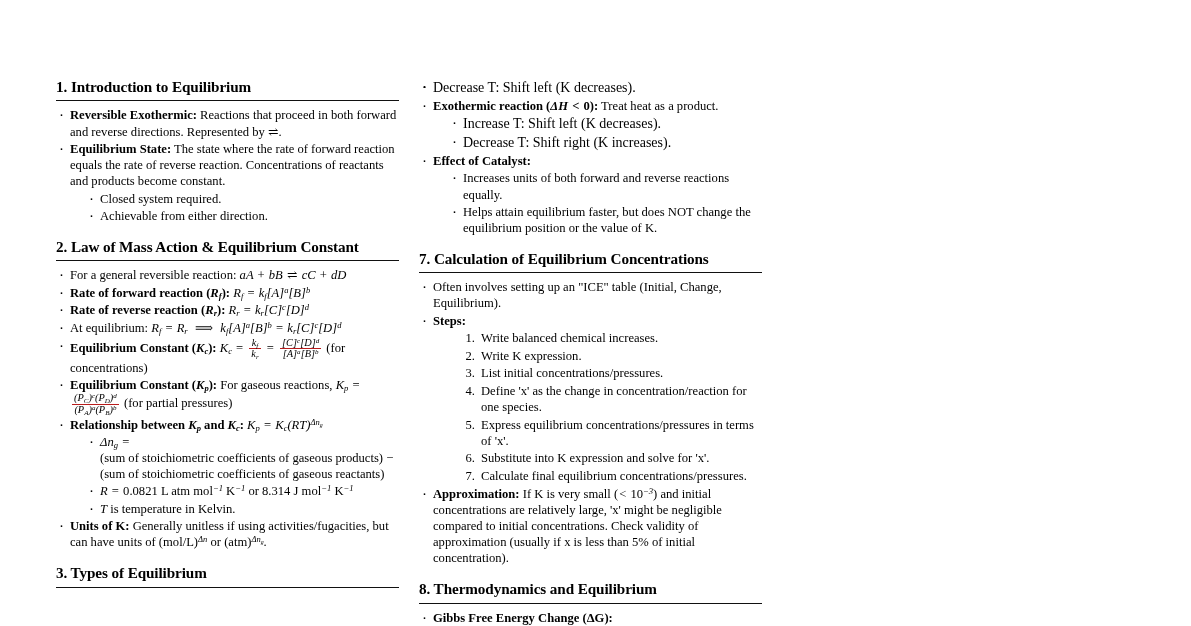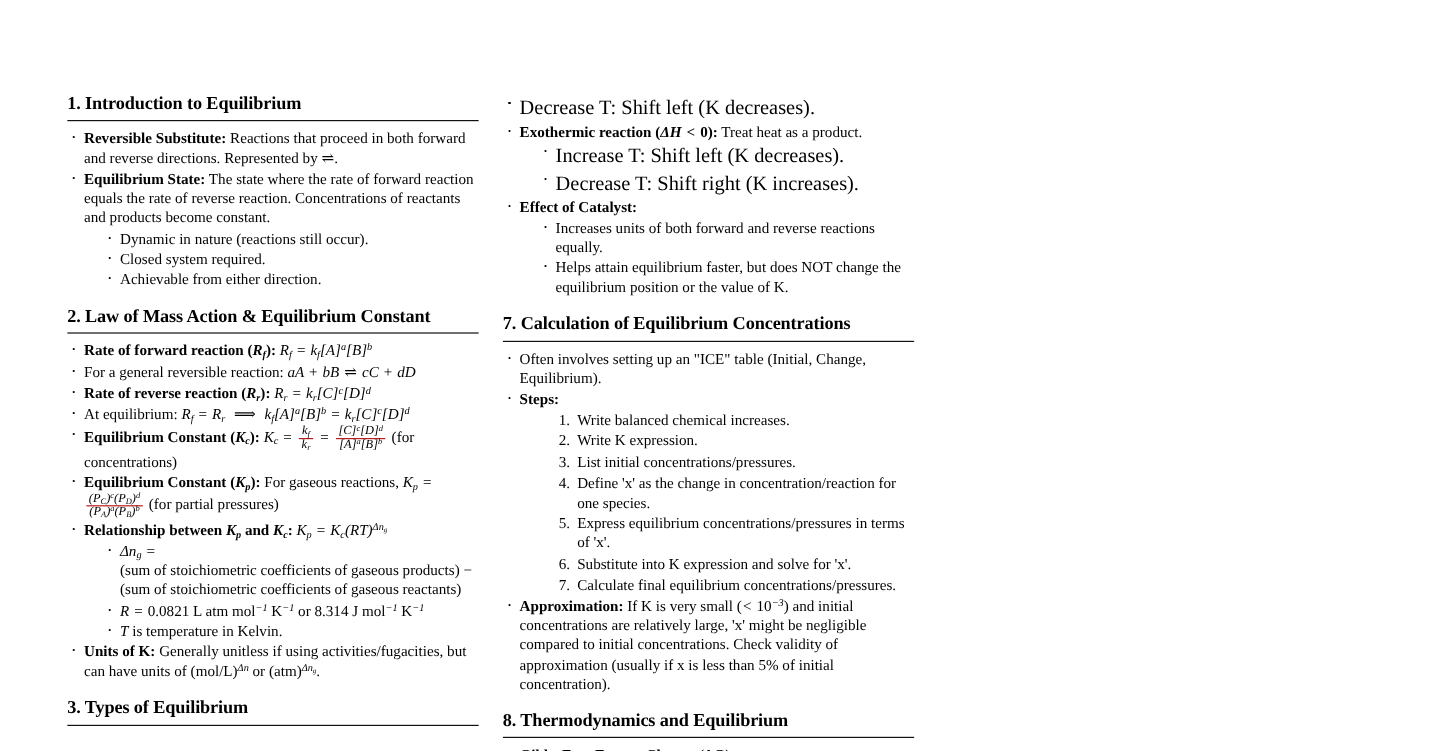--- a/index.html
+++ b/index.html
@@ -101,21 +101,21 @@
     line-height: 1.28;
   }
   ul.lvl3 {
     margin-top: 1px;
     padding-left: 16px;
   }
   ul.lvl3 > li {
     position: relative;
     padding-left: 14px;
     margin: 0 0 1px 0;
-    font-size: 17px;
+    font-size: 14px;
     line-height: 1.28;
   }
   ul.lvl3 > li::before {
     content: "\00B7";
     position: absolute;
     left: 3px;
     top: -1px;
     font-size: 15px;
     line-height: 1.28;
   }
@@ -186,48 +186,47 @@
   <div class="columns">
 
     <div class="col col-left">
 
       <div class="section-wrap">
         <h2 class="section">1. Introduction to Equilibrium</h2>
         <div class="rule"></div>
       </div>
       <ul class="lvl1">
         <li>
-          <b>Reversible Substitute:</b>
+          <b>Reversible Exothermic:</b>
           <span>Reactions that proceed in both forward and reverse directions. Represented by ⇌.</span>
         </li>
         <li>
           <b>Equilibrium State:</b>
           <span>The state where the rate of forward reaction equals the rate of reverse reaction. Concentrations of reactants and products become constant.</span>
           <ul class="lvl2">
-            <li>Dynamic in nature (reactions still occur).</li>
             <li>Closed system required.</li>
             <li>Achievable from either direction.</li>
           </ul>
         </li>
       </ul>
 
       <div class="section-wrap">
         <h2 class="section">2. Law of Mass Action &amp; Equilibrium Constant</h2>
         <div class="rule"></div>
       </div>
       <ul class="lvl1">
 
         <li>
+          <span>For a general reversible reaction:</span>
+          <span class="m">a<span class="up"></span>A <span class="op">+</span> bB <span class="op">⇌</span> cC <span class="op">+</span> dD</span>
+        </li>
+
+        <li>
           <b><span>Rate of forward reaction (</span><span class="m">R<sub>f</sub></span>):</b>
           <span class="m">R<sub>f</sub> <span class="op">=</span> k<sub>f</sub>[A]<sup>a</sup>[B]<sup>b</sup></span>
-        </li>
-
-        <li>
-          <span>For a general reversible reaction:</span>
-          <span class="m">a<span class="up"></span>A <span class="op">+</span> bB <span class="op">⇌</span> cC <span class="op">+</span> dD</span>
         </li>
 
         <li>
           <b><span>Rate of reverse reaction (</span><span class="m">R<sub>r</sub></span>):</b>
           <span class="m">R<sub>r</sub> <span class="op">=</span> k<sub>r</sub>[C]<sup>c</sup>[D]<sup>d</sup></span>
         </li>
 
         <li>
           <span>At equilibrium:</span>
           <span class="m">R<sub>f</sub> <span class="op">=</span> R<sub>r</sub> &nbsp;<span class="op">⟹</span>&nbsp; k<sub>f</sub>[A]<sup>a</sup>[B]<sup>b</sup> <span class="op">=</span> k<sub>r</sub>[C]<sup>c</sup>[D]<sup>d</sup></span>

